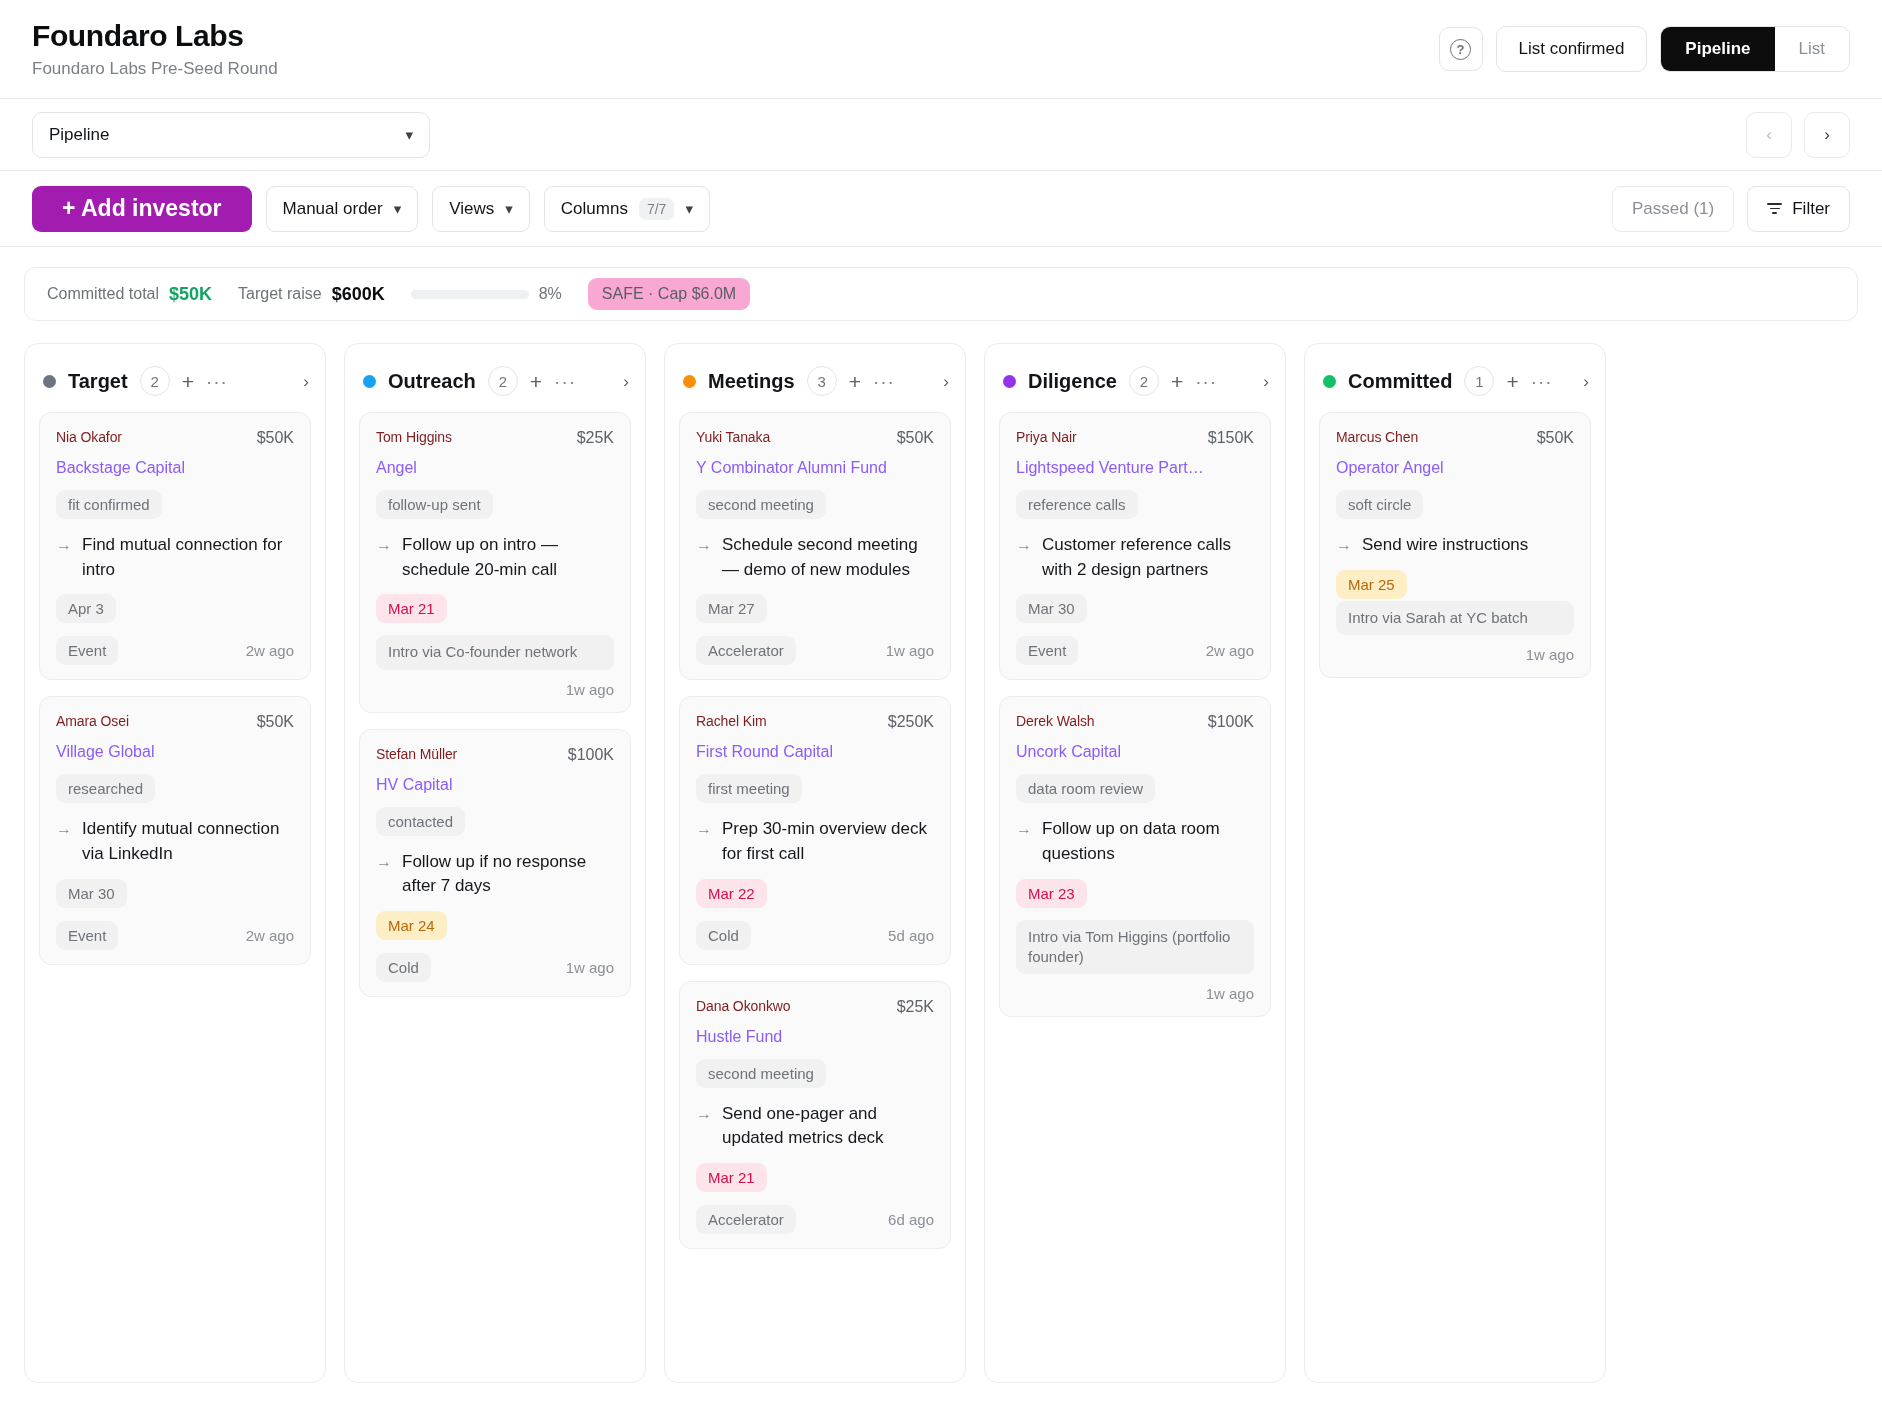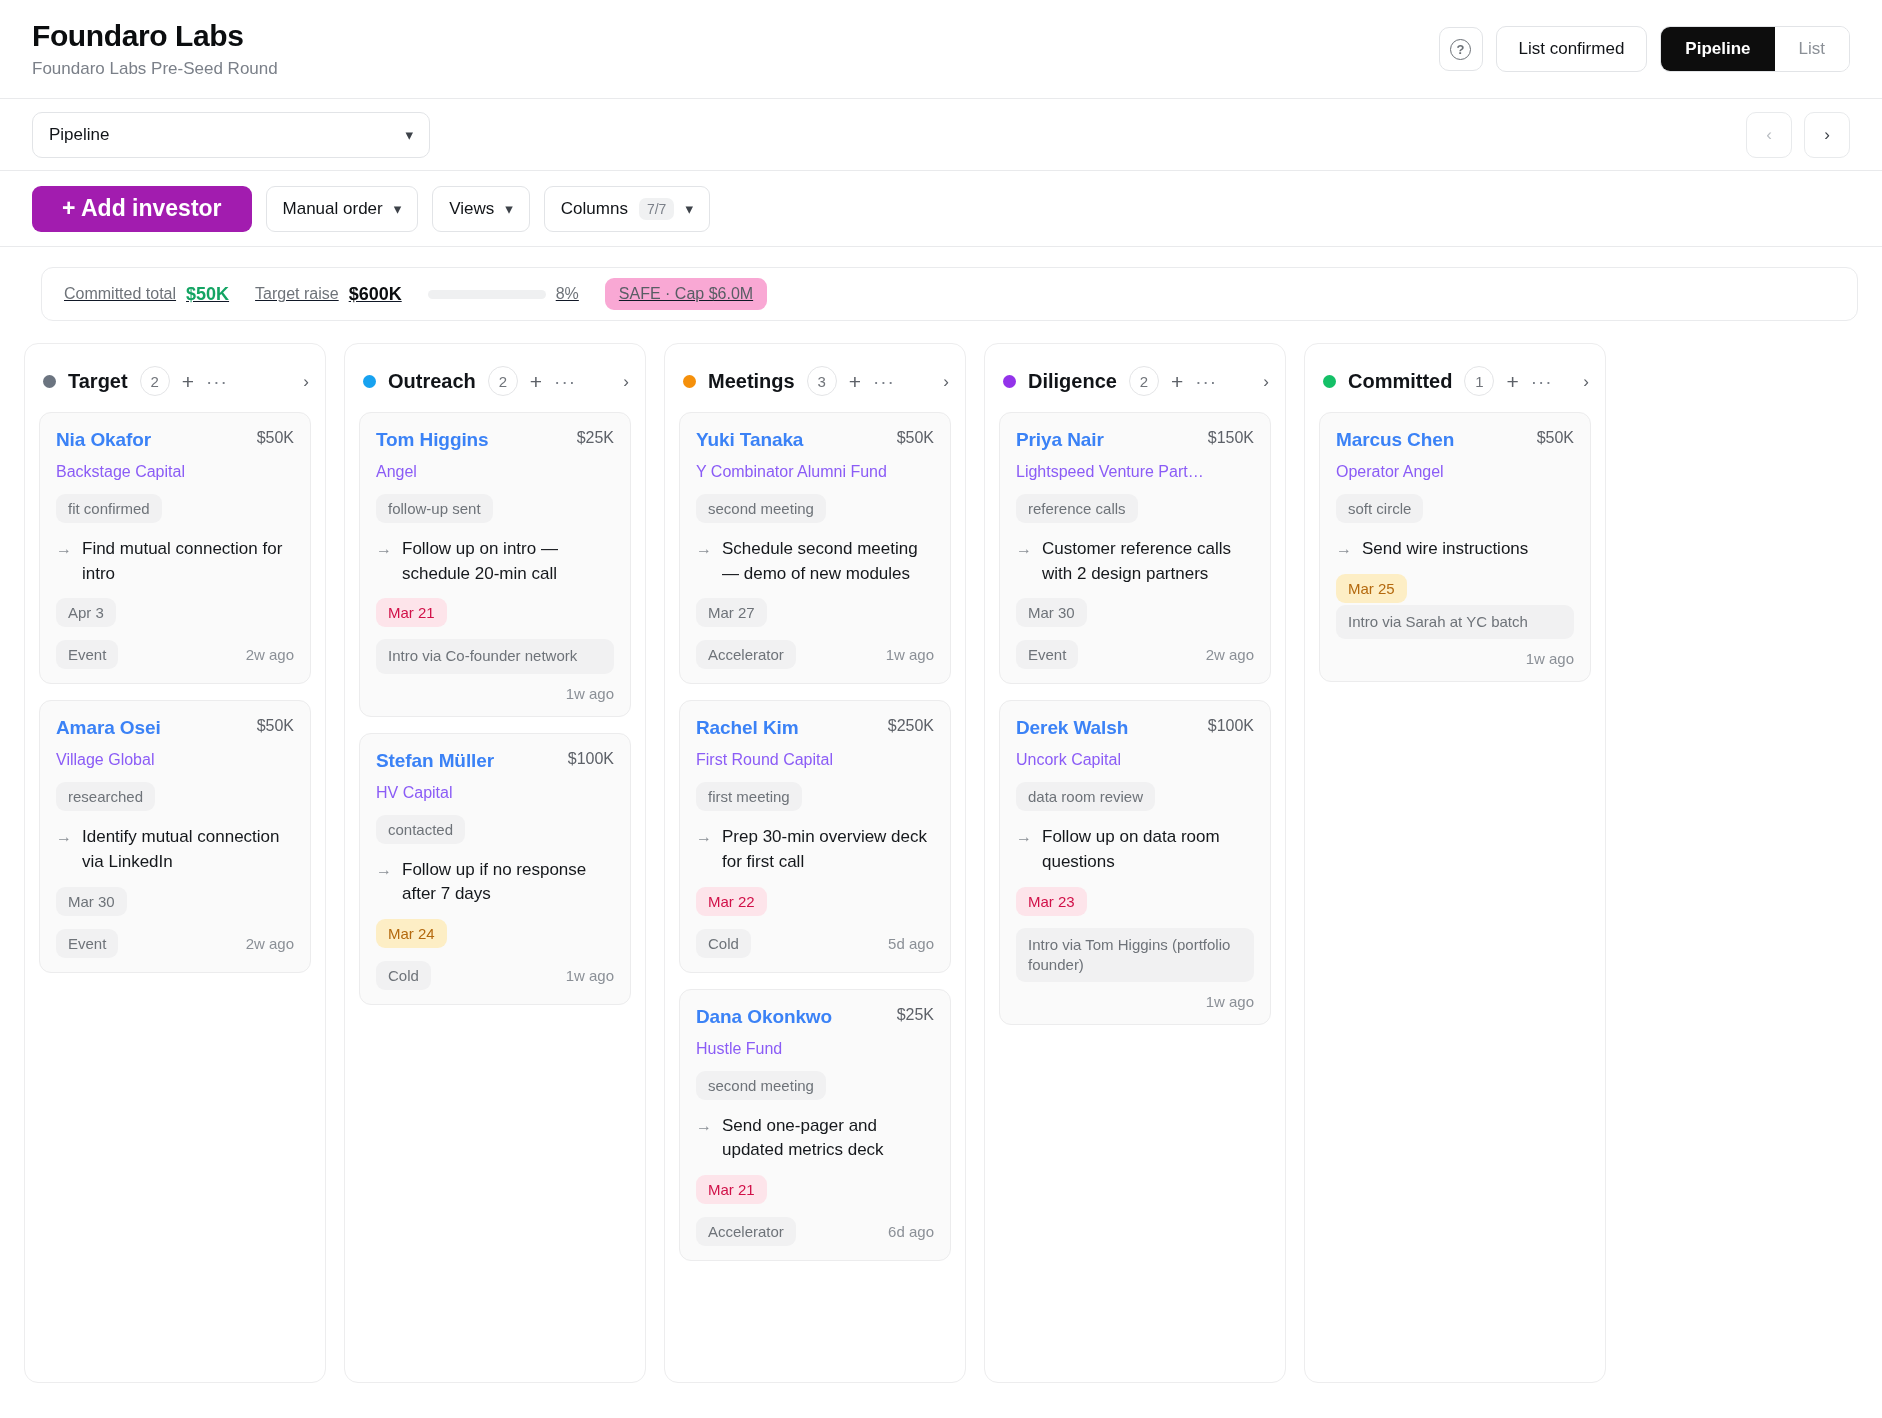--- a/index.html
+++ b/index.html
@@ -100,21 +100,21 @@
     background: #fff; font-size: 17px; color: #111418; display: flex;
     align-items: center; gap: 10px; cursor: pointer;
   }
   .filter-icon { display: flex; flex-direction: column; gap: 3px; align-items: center; }
   .filter-icon i { display: block; height: 1.8px; background: #2a2e33; border-radius: 2px; }
   .filter-icon i:nth-child(1) { width: 15px; }
   .filter-icon i:nth-child(2) { width: 10px; }
   .filter-icon i:nth-child(3) { width: 5px; }
 
   
-  .summary-wrap { padding: 20px 24px 0 41px; text-decoration: underline; }
+  .summary-wrap { padding: 20px 24px 0 24px; }
   .summary {
     height: 54px; border: 1px solid #eaebed; border-radius: 12px; background: #fff;
     display: flex; align-items: center; padding: 0 22px; gap: 26px;
   }
   .sm-label { font-size: 16px; color: #6e7379; }
   .sm-green { font-size: 18px; color: #13a463; font-weight: 700; }
   .sm-strong { font-size: 18px; color: #0b0d0f; font-weight: 700; }
   .sm-group { display: flex; align-items: center; gap: 10px; }
   .progress-track {
     width: 118px; height: 9px; background: #eff0f1; border-radius: 6px; overflow: hidden;
@@ -148,21 +148,21 @@
   .col-act { color: #5d6168; font-size: 21px; cursor: pointer; line-height: 1; }
   .col-act.dots { letter-spacing: 1px; font-size: 19px; color: #7b8089; }
   .col-act.chev { font-size: 17px; color: #5d6168; margin-left: auto; }
 
   .cards { padding: 0 14px 16px 14px; display: flex; flex-direction: column; gap: 16px; }
   .card {
     background: #fafafa; border: 1px solid #ececed; border-radius: 12px;
     padding: 16px 16px 14px 16px;
   }
   .card-top { display: flex; justify-content: space-between; align-items: flex-start; gap: 8px; }
-  .inv-name { font-size: 19px; font-weight: 700; color: #3b82f6; letter-spacing: -0.1px; }
+  .inv-name { font-size: 14px; font-weight: 400; color: #7f1d1d; letter-spacing: -0.1px; }
   .inv-amt { font-size: 16px; color: #5d6168; font-weight: 500; white-space: nowrap; }
   .inv-firm {
     font-size: 16px; color: #8b5cf6; margin-top: 12px;
     white-space: nowrap; overflow: hidden; text-overflow: ellipsis;
   }
   .stage-chip {
     display: inline-block; margin-top: 13px; background: #f1f1f2; color: #6e7379;
     font-size: 15px; padding: 6px 12px; border-radius: 9px;
   }
   .task { display: flex; gap: 10px; margin-top: 14px; }
@@ -228,20 +228,31 @@
       <span class="chev">▾</span>
     </div>
     <div class="tb-btn">
       <span>Views</span>
       <span class="chev">▾</span>
     </div>
     <div class="tb-btn">
       <span>Columns</span>
       <span class="count-pill">7/7</span>
       <span class="chev">▾</span>
+    </div>
+  </div>
+  <div class="toolbar-right">
+    <div class="passed-btn">Passed (1)</div>
+    <div class="filter-btn">
+      <span class="filter-icon">
+          <i></i>
+          <i></i>
+          <i></i>
+        </span>
+      <span>Filter</span>
     </div>
   </div>
 </div>
 
 <div class="summary-wrap">
   <div class="summary">
     <div class="sm-group">
       <span class="sm-label">Committed total</span>
       <span class="sm-green">$50K</span>
     </div>

